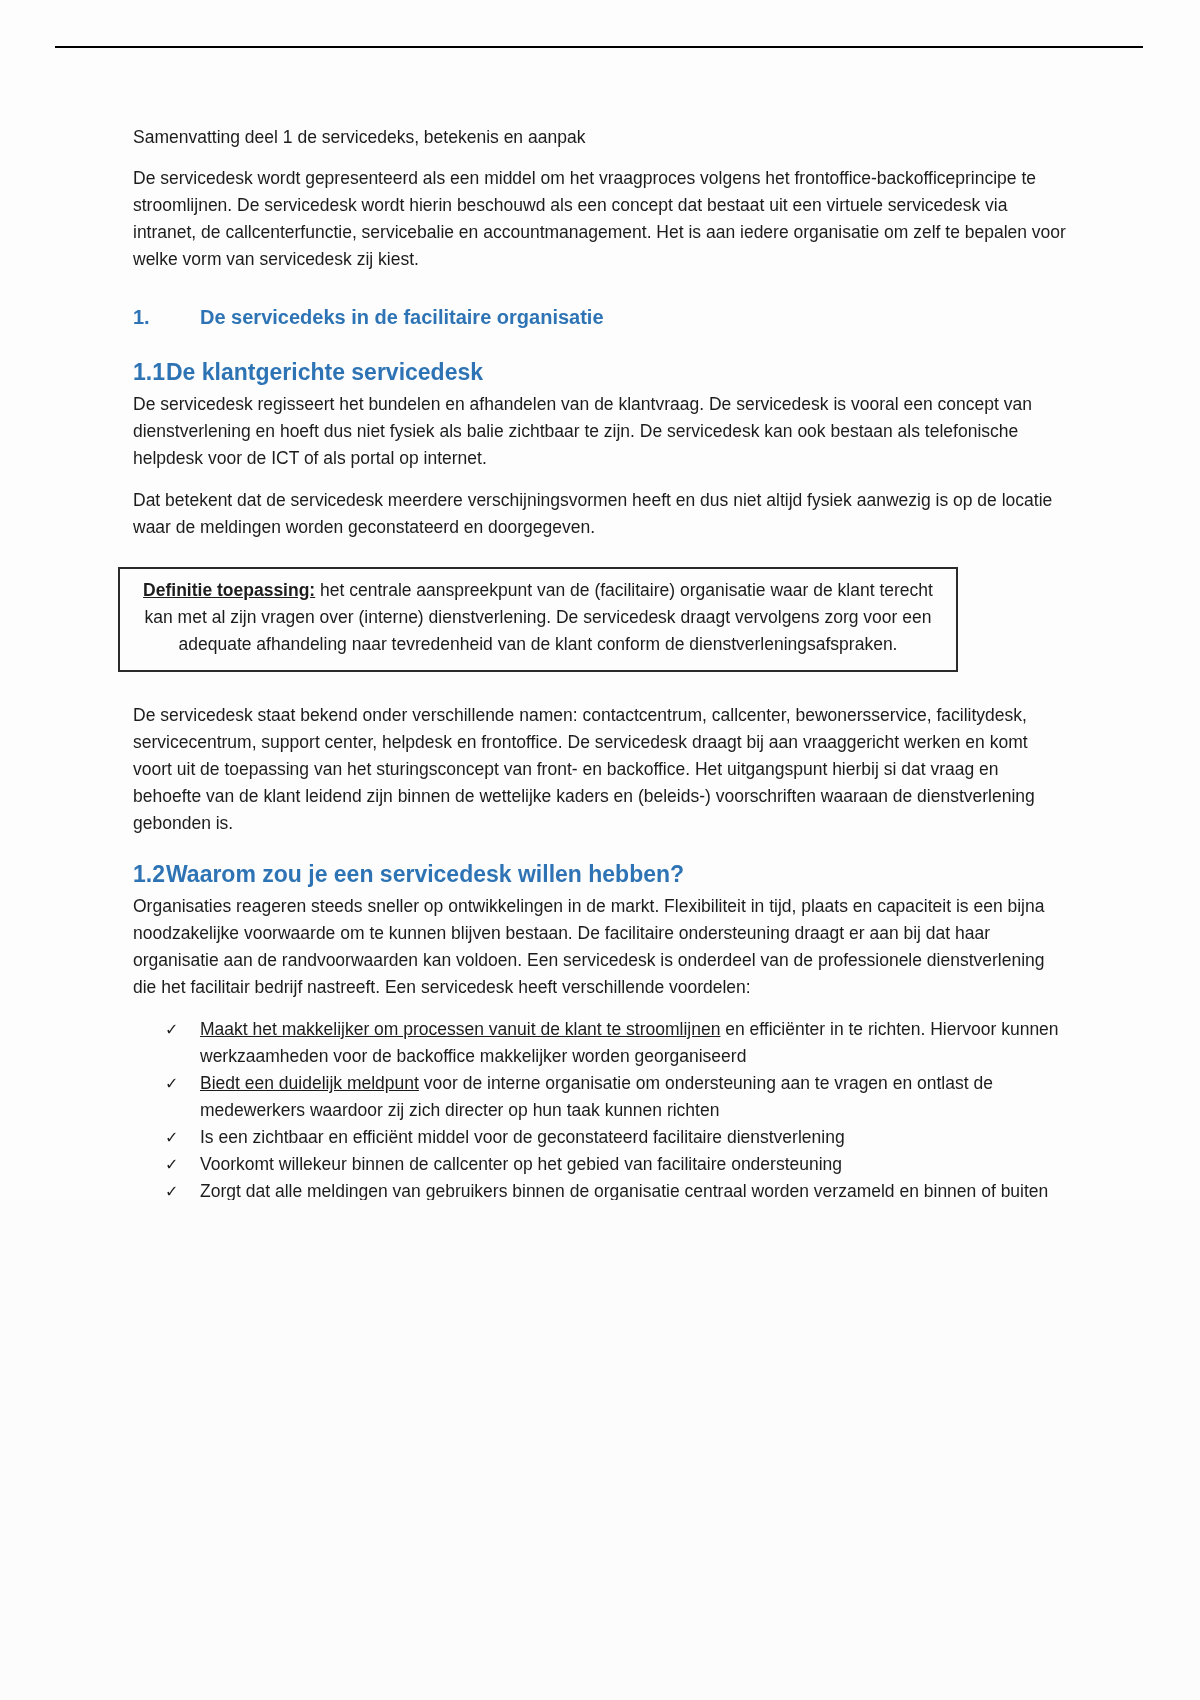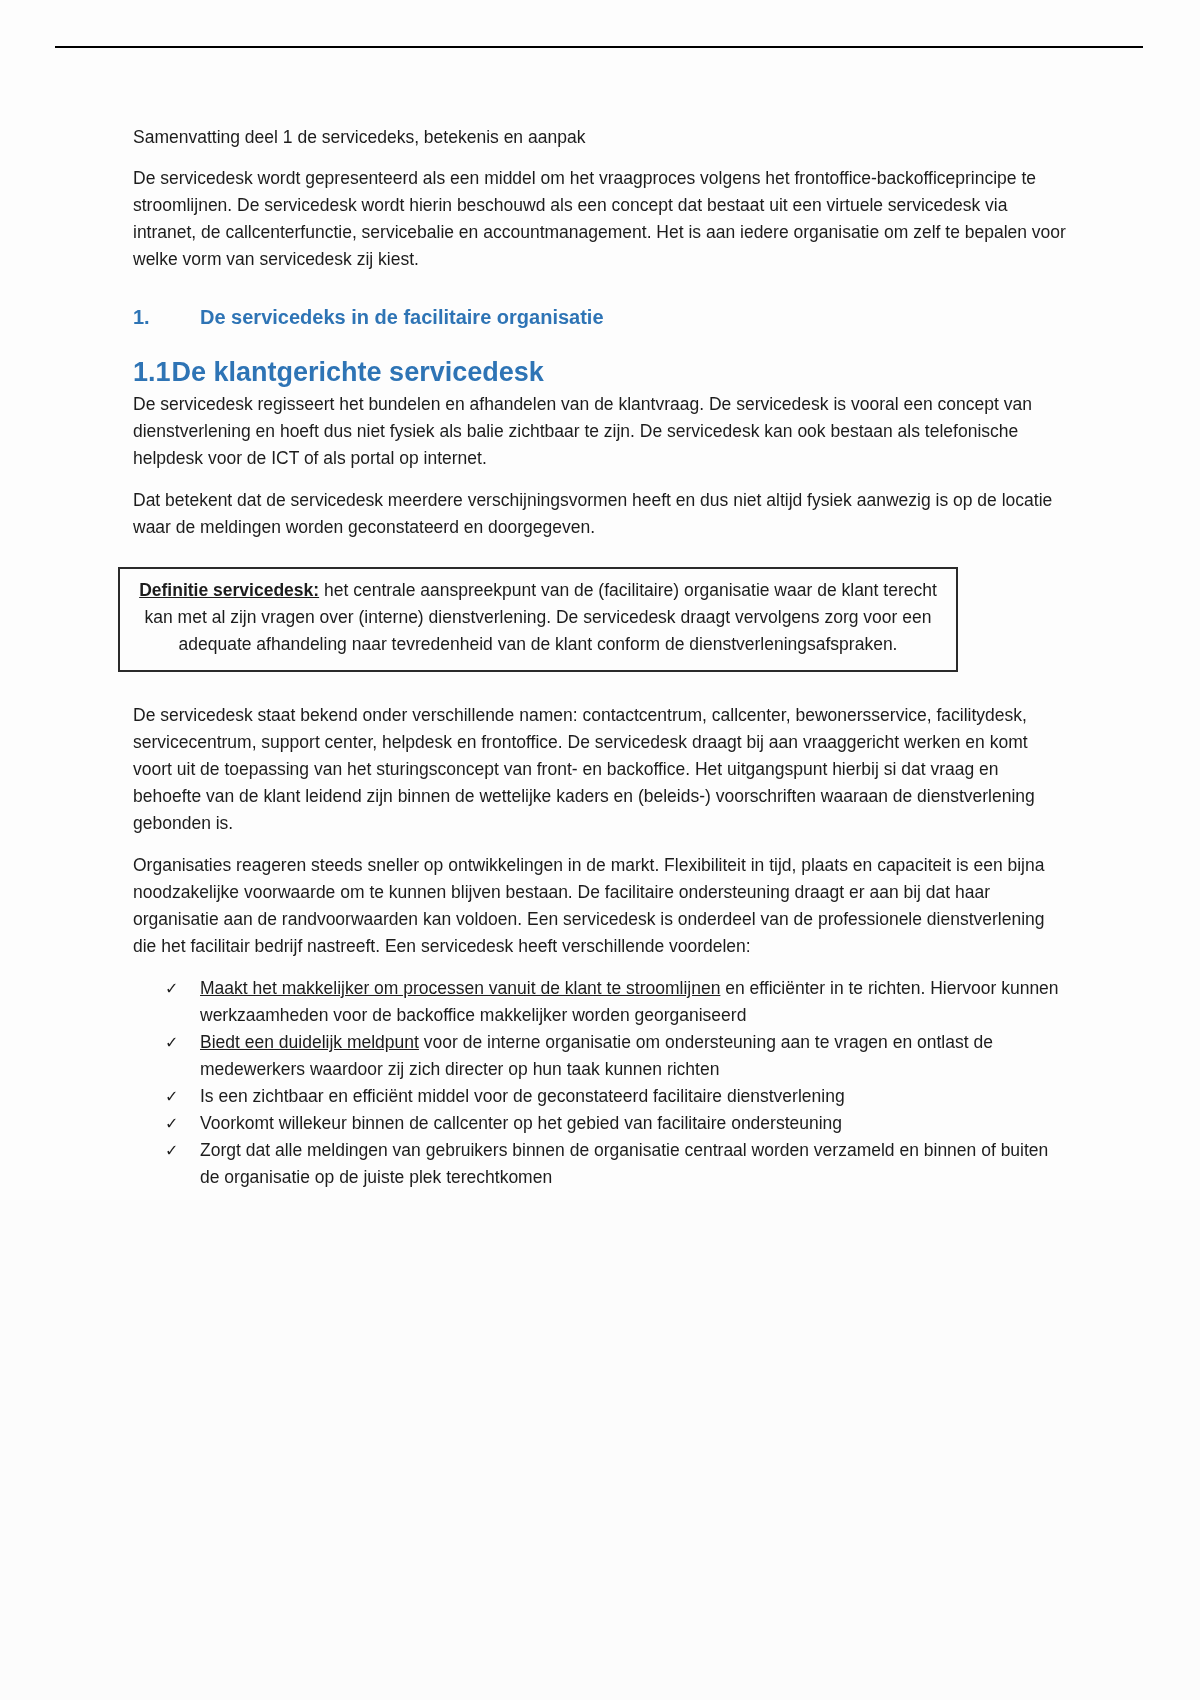--- a/index.html
+++ b/index.html
@@ -42,21 +42,21 @@
     font-weight: 600;
     color: #2e74b5;
     line-height: 36px;
   }
   h1 .h-num {
     display: inline-block;
     width: 67px;
   }
   h2 {
     margin: 22px 0 4px 0;
-    font-size: 27px;
+    font-size: 23px;
     font-weight: 600;
     color: #2e74b5;
     line-height: 30px;
   }
   h2 .h-num { margin-right: 1px; }
 
   .definition-box {
     margin: 26px 0 30px -15px;
     width: 808px;
     border: 2px solid #2b2b2b;
@@ -96,25 +96,26 @@
 
     <h1><span class="h-num">1.</span><span>De servicedeks in de facilitaire organisatie</span></h1>
 
 
     <h2><span class="h-num">1.1</span><span>De klantgerichte servicedesk</span></h2>
 
     <p>De servicedesk regisseert het bundelen en afhandelen van de klantvraag. De servicedesk is vooral een concept van dienstverlening en hoeft dus niet fysiek als balie zichtbaar te zijn. De servicedesk kan ook bestaan als telefonische helpdesk voor de ICT of als portal op internet.</p>
 
     <p>Dat betekent dat de servicedesk meerdere verschijningsvormen heeft en dus niet altijd fysiek aanwezig is op de locatie waar de meldingen worden geconstateerd en doorgegeven.</p>
 
-    <div class="definition-box"><span class="lead">Definitie servicedesk:</span><span> het centrale aanspreekpunt van de (facilitaire) organisatie waar de klant terecht kan met al zijn vragen over (interne) dienstverlening. De servicedesk draagt vervolgens zorg voor een adequate afhandeling naar tevredenheid van de klant conform de dienstverleningsafspraken.</span></div>
+    <div class="definition-box"><span class="lead">Definitie toepassing:</span><span> het centrale aanspreekpunt van de (facilitaire) organisatie waar de klant terecht kan met al zijn vragen over (interne) dienstverlening. De servicedesk draagt vervolgens zorg voor een adequate afhandeling naar tevredenheid van de klant conform de dienstverleningsafspraken.</span></div>
 
     <p>De servicedesk staat bekend onder verschillende namen: contactcentrum, callcenter, bewonersservice, facilitydesk, servicecentrum, support center, helpdesk en frontoffice. De servicedesk draagt bij aan vraaggericht werken en komt voort uit de toepassing van het sturingsconcept van front- en backoffice. Het uitgangspunt hierbij si dat vraag en behoefte van de klant leidend zijn binnen de wettelijke kaders en (beleids-) voorschriften waaraan de dienstverlening gebonden is.</p>
 
 
+    <h2><span class="h-num">1.2</span><span>Waarom zou je een servicedesk willen hebben?</span></h2>
 
     <p>Organisaties reageren steeds sneller op ontwikkelingen in de markt. Flexibiliteit in tijd, plaats en capaciteit is een bijna noodzakelijke voorwaarde om te kunnen blijven bestaan. De facilitaire ondersteuning draagt er aan bij dat haar organisatie aan de randvoorwaarden kan voldoen. Een servicedesk is onderdeel van de professionele dienstverlening die het facilitair bedrijf nastreeft. Een servicedesk heeft verschillende voordelen:</p>
 
     <div class="bullets">
 
       <div class="bullet-row">
         <span class="bullet-marker">✓</span>
         <span class="bullet-text"><span class="u">Maakt het makkelijker om processen vanuit de klant te stroomlijnen</span><span> en efficiënter in te richten. Hiervoor kunnen werkzaamheden voor de backoffice makkelijker worden georganiseerd</span></span>
       </div>
 

